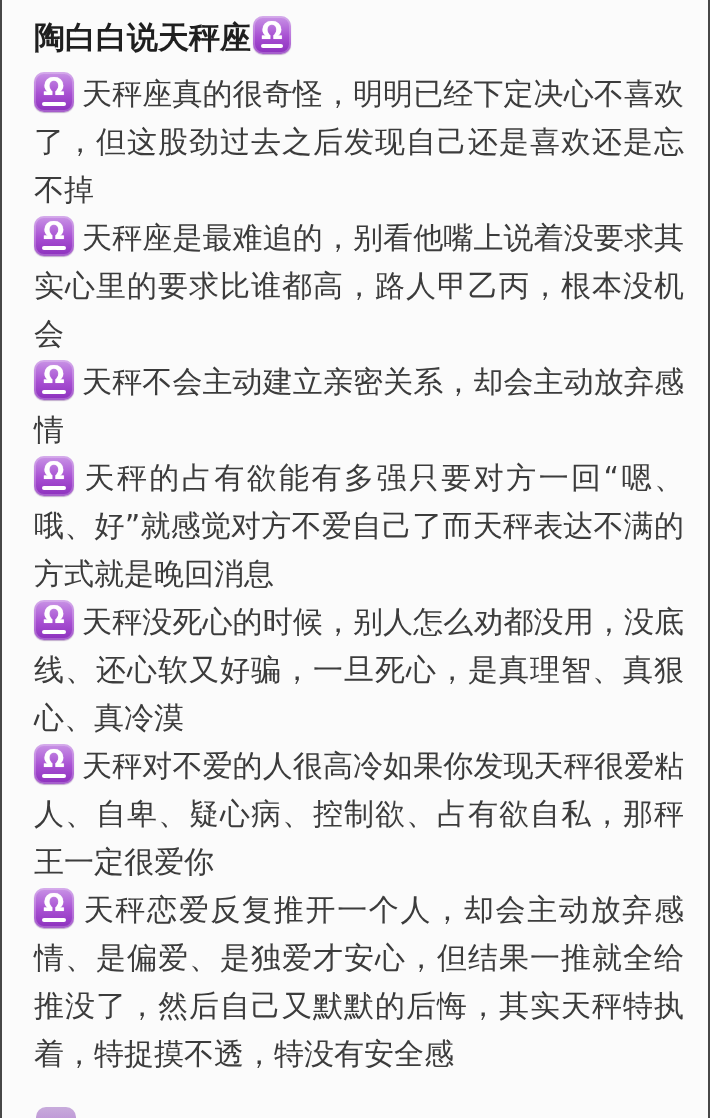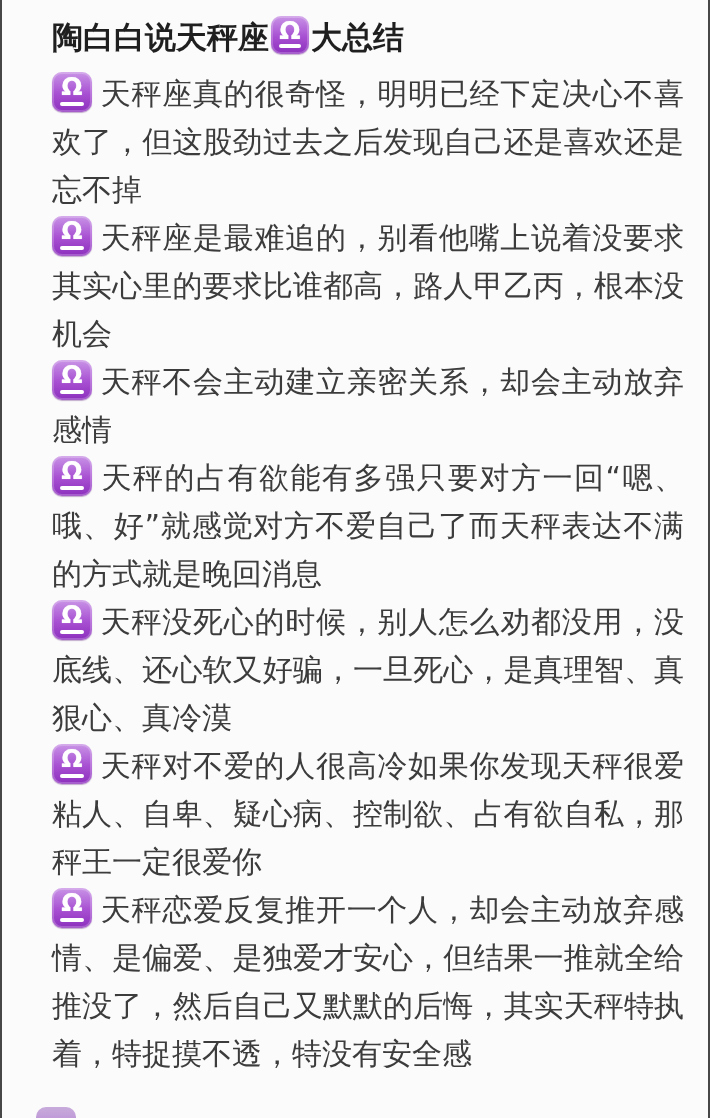--- a/index.html
+++ b/index.html
@@ -16,21 +16,21 @@
     top: 0;
     bottom: 0;
     width: 2px;
     background: #474747;
     z-index: 5;
   }
   .edge-left  { left: 0; }
   .edge-right { right: 0; }
 
   .content {
-    padding: 12px 26px 0 52px;
+    padding: 12px 26px 0 34px;
   }
 
   .page-title {
     font-size: 31px;
     font-weight: bold;
     color: #1f1f1f;
     line-height: 50px;
     margin: 0 0 8px 0;
   }
 
@@ -95,21 +95,21 @@
   }
 </style>
 </head>
 <body>
 
 <div class="edge edge-left"></div>
 <div class="edge edge-right"></div>
 
 <div class="content">
   <h1 class="page-title">
-    <span>陶白白说天秤座</span><span class="libra"><span class="omega">Ω</span><span class="bar"></span></span><span>大总结</span>
+    <span>陶白白说天秤座</span><span class="libra"><span class="omega">Ω</span><span class="bar"></span></span>
   </h1>
   <div>
   <p class="bullet"><span class="libra"><span class="omega">Ω</span><span class="bar"></span></span><span>天秤座真的很奇怪，明明已经下定决心不喜欢了，但这股劲过去之后发现自己还是喜欢还是忘不掉</span></p>
 
   <p class="bullet"><span class="libra"><span class="omega">Ω</span><span class="bar"></span></span><span>天秤座是最难追的，别看他嘴上说着没要求其实心里的要求比谁都高，路人甲乙丙，根本没机会</span></p>
 
   <p class="bullet"><span class="libra"><span class="omega">Ω</span><span class="bar"></span></span><span>天秤不会主动建立亲密关系，却会主动放弃感情</span></p>
 
   <p class="bullet"><span class="libra"><span class="omega">Ω</span><span class="bar"></span></span><span>天秤的占有欲能有多强只要对方一回“嗯、哦、好”就感觉对方不爱自己了而天秤表达不满的方式就是晚回消息</span></p>
 

